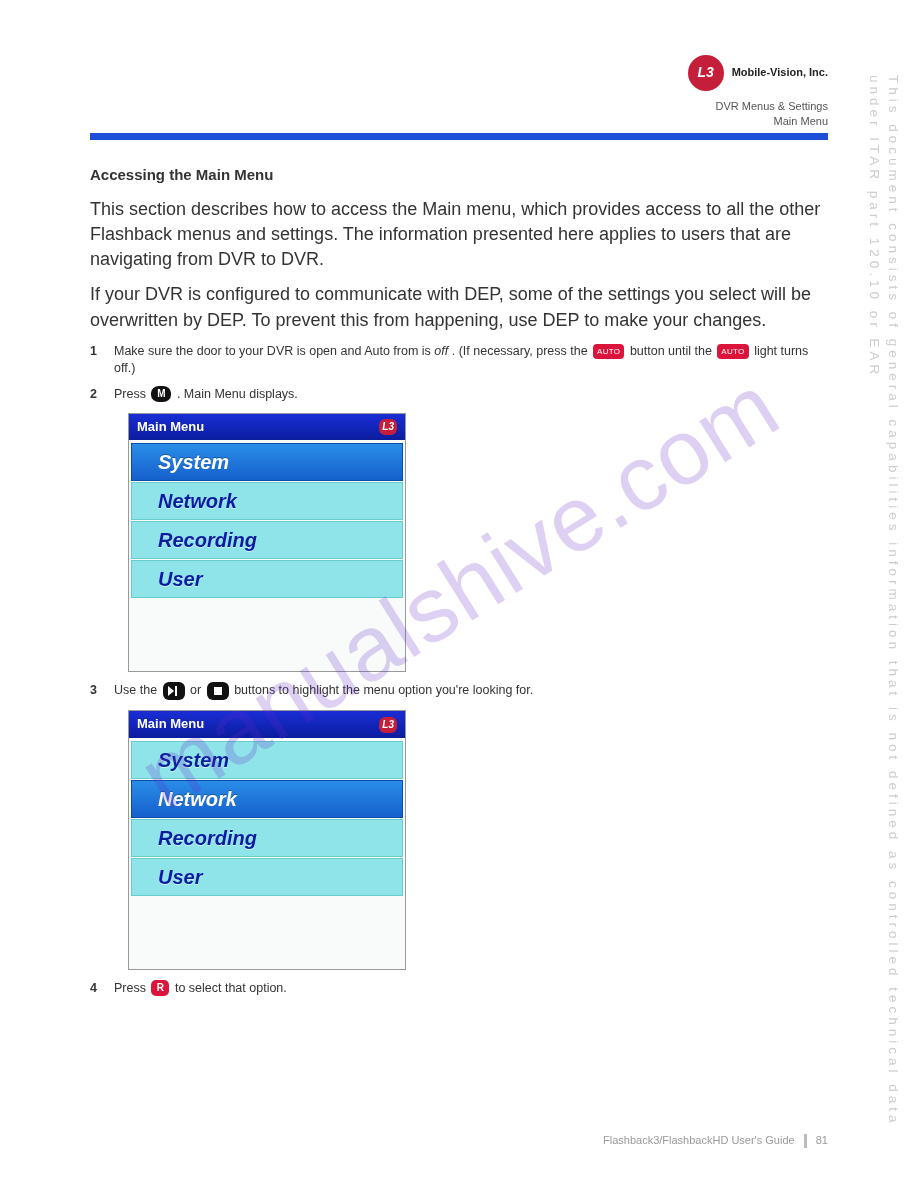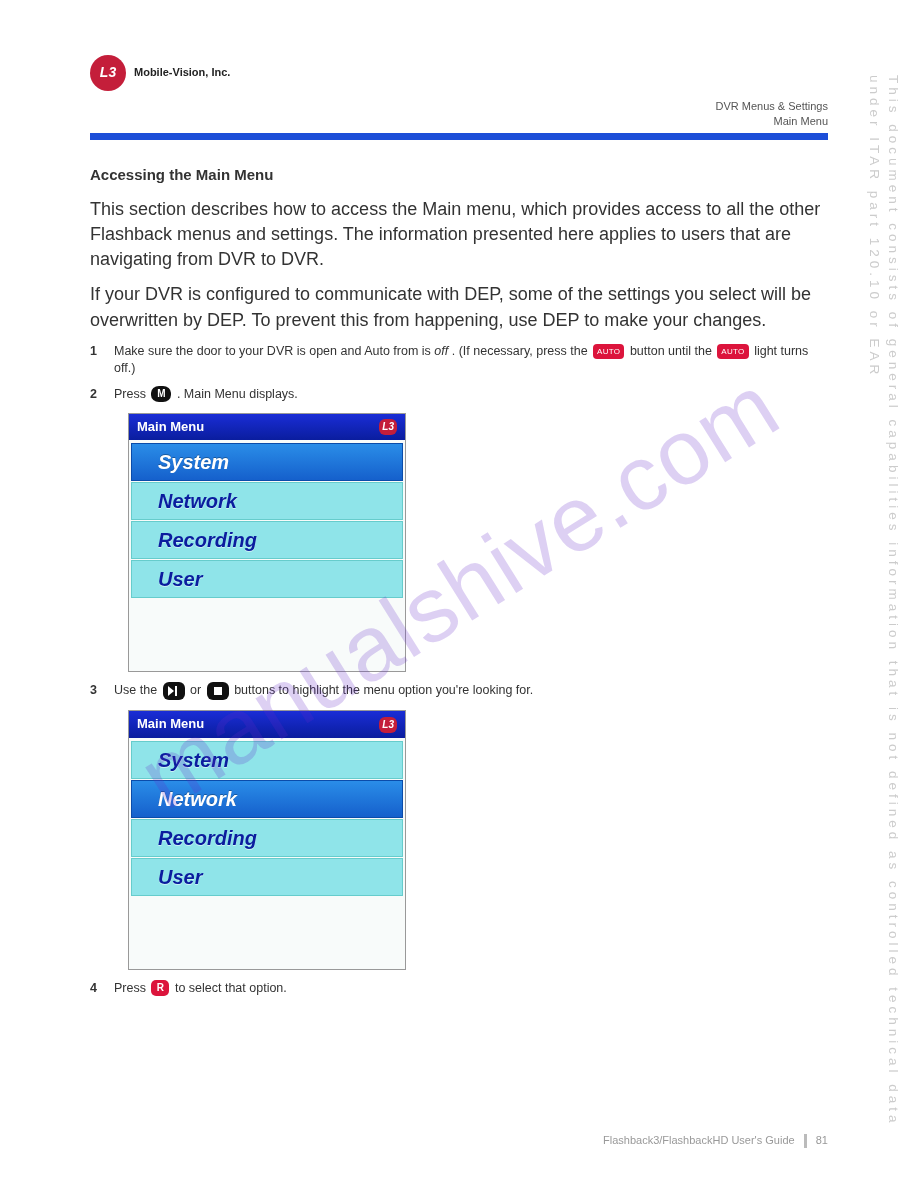--- a/index.html
+++ b/index.html
@@ -13,21 +13,21 @@
     font-size: 13px;
     line-height: 1.4;
   }
   .page {
     padding: 55px 90px 40px 90px;
     position: relative;
   }
   .header {
     display: flex;
     align-items: center;
-    justify-content: flex-start;
+    justify-content: flex-end;
     gap: 8px;
     margin-bottom: 8px;
   }
   .logo-circle {
     width: 36px;
     height: 36px;
     background: #c41e3a;
     border-radius: 50%;
     position: relative;
     display: inline-block;

